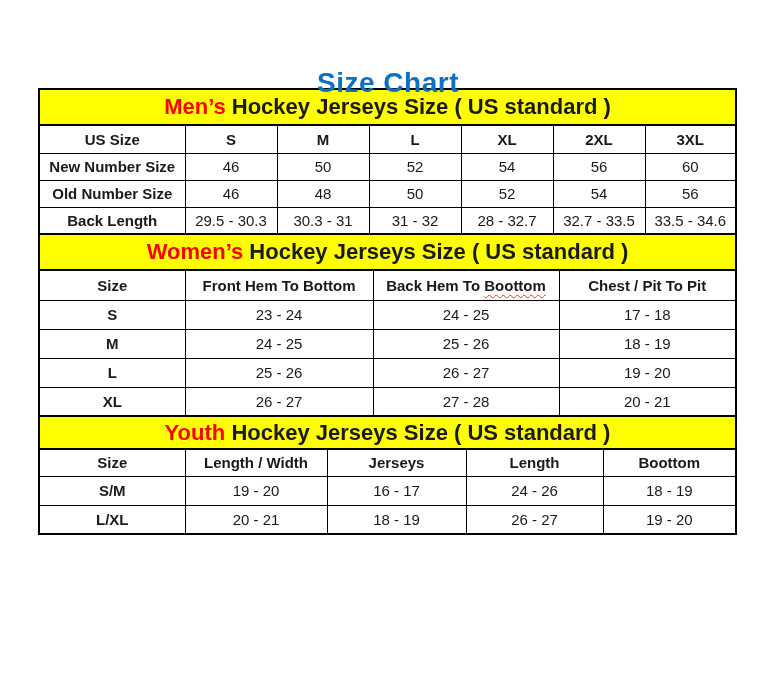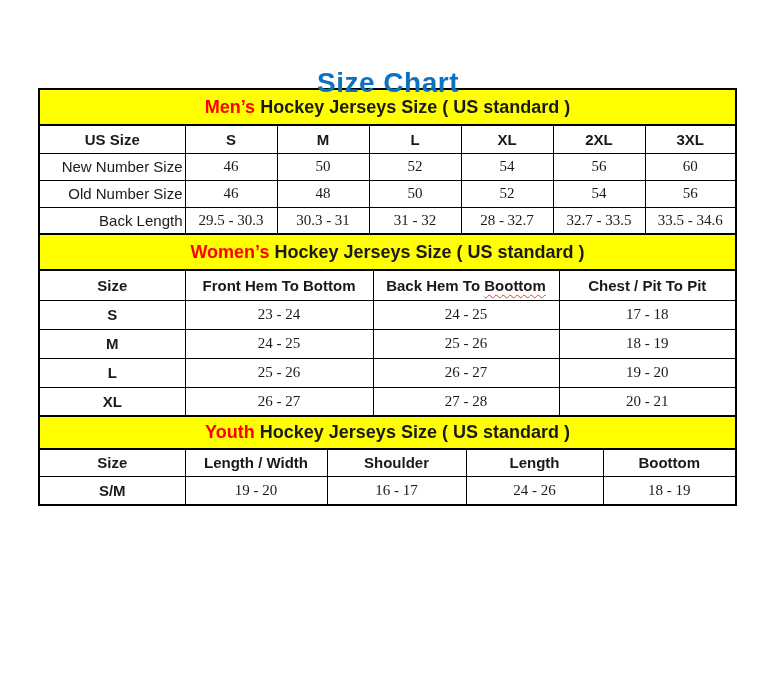--- a/index.html
+++ b/index.html
@@ -30,26 +30,26 @@
   table:first-child{margin-top:0;}
   td,th{
     border:1px solid var(--border_black);
     text-align:center;vertical-align:middle;
     padding:0 2px;font-size:15px;white-space:nowrap;overflow:hidden;
   }
   table{border:2px solid var(--border_black);}
   .band{
     background:var(--band_yellow);
     border:2px solid var(--border_black);
-    font-size:18px;font-weight:700;height:36px;
+    font-size:22px;font-weight:700;height:36px;
   }
   .band .accent{color:var(--accent_red);}
   th{font-weight:700;}
-  .val{font-weight:400;font-family:Liberation Serif, serif;}
-  .rowlabel{font-weight:400;text-align:right;}
+  .val{font-weight:400;}
+  .rowlabel{font-weight:700;}
   .rowlabel-bold{font-weight:700;}
   .men-head{height:28px;}
   .men-row{height:27px;}
   .women-head{height:30px;}
   .women-row{height:29px;}
   .youth-band{height:33px;}
   .youth-head{height:27px;}
   .youth-row{height:29px;}
   .misspell{
     text-decoration-line:underline;
@@ -171,27 +171,34 @@
         <col style="width:137px">
         <col style="width:133px">
     </colgroup>
     <tbody>
         <tr>
       <td class="band youth-band" colspan="5"><span class="accent">Youth</span> <span>Hockey Jerseys Size ( US standard )</span></td>
     </tr>
     <tr class="youth-head">
       <th>Size</th>
       <th>Length / Width</th>
-      <th>Shoulder</th>
+      <th>Jerseys</th>
       <th>Length</th>
       <th>Boottom</th>
     </tr>
     <tr class="youth-row">
       <td class="rowlabel-bold">S/M</td>
       <td class="val">19 - 20</td>
       <td class="val">16 - 17</td>
       <td class="val">24 - 26</td>
       <td class="val">18 - 19</td>
     </tr>
+    <tr class="youth-row">
+      <td class="rowlabel-bold">L/XL</td>
+      <td class="val">20 - 21</td>
+      <td class="val">18 - 19</td>
+      <td class="val">26 - 27</td>
+      <td class="val">19 - 20</td>
+    </tr>
   </tbody>
     </table>
 
 </div>
 
 </body></html>

